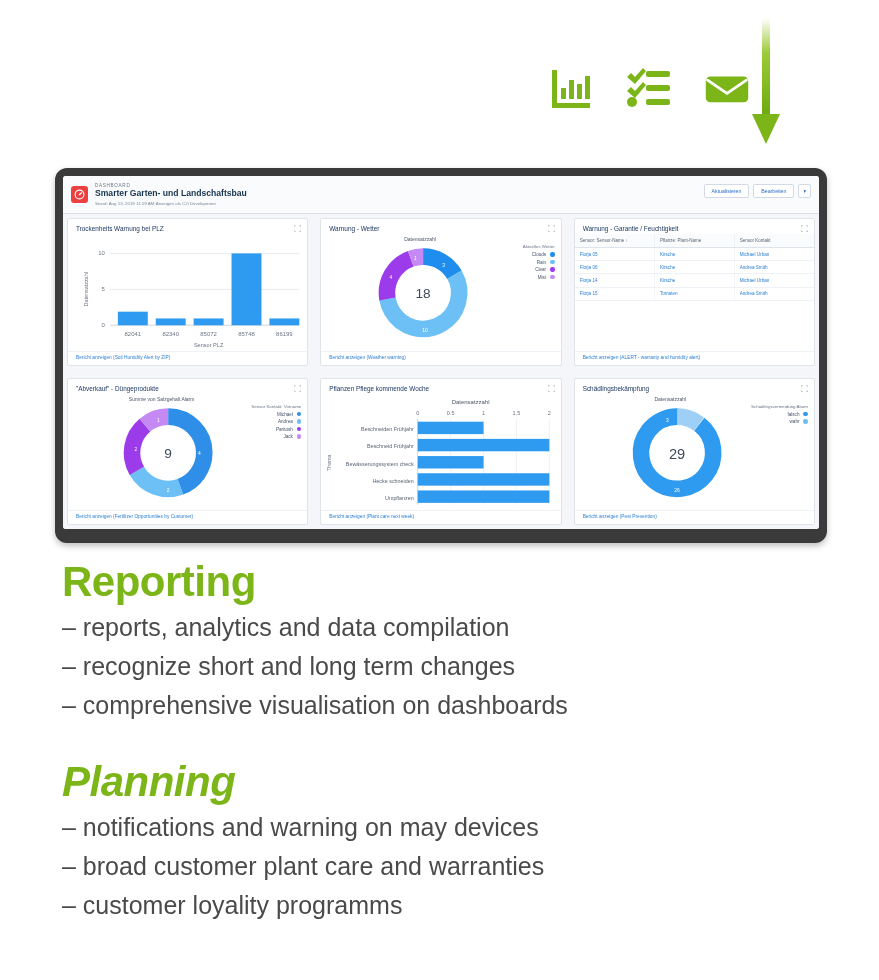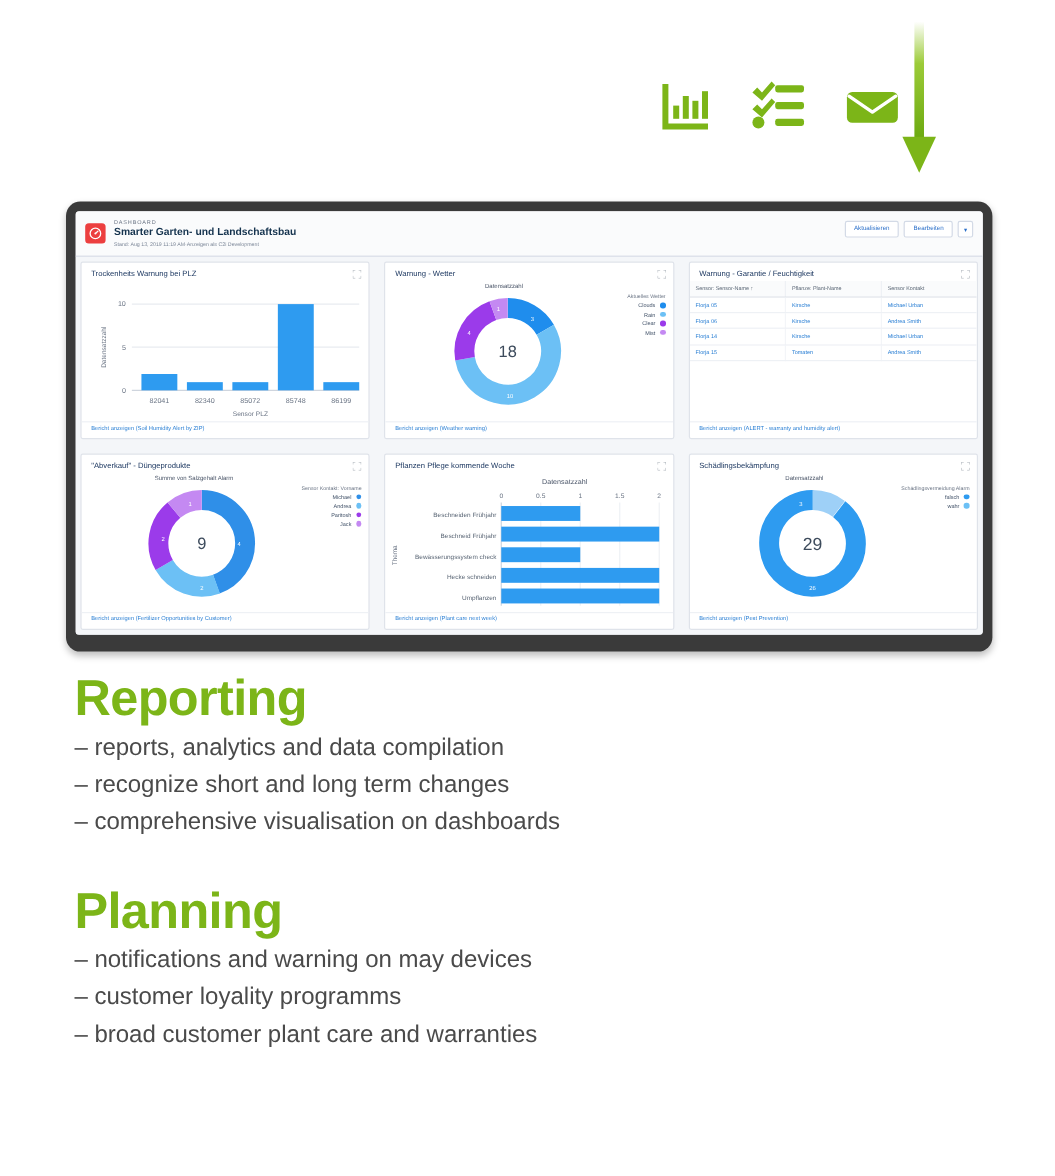--- a/index.html
+++ b/index.html
@@ -83,22 +83,22 @@
     white-space:nowrap;overflow:hidden;
   }
   table.dt tr td:last-child,table.dt tr th:last-child{border-right:none;}
 
   
   .copy{position:absolute;left:62px;top:560px;width:760px;}
   .head{
     font-size:42px;font-weight:bold;color:#7cb518;line-height:1.05;
     letter-spacing:-0.5px;margin:0;
   }
-  .head.second{margin-top:36px;}
-  .line{font-size:20px;color:#4a4a4a;line-height:1.55;white-space:nowrap;}
+  .head.second{margin-top:36px;font-style:italic;}
+  .line{font-size:25px;color:#4a4a4a;line-height:1.55;white-space:nowrap;}
   .copy-block{margin-top:4px;}
 </style>
 </head>
 <body>
 
 <div class="icon-row">
   <span>
     <svg class="gicon" viewBox="0 0 46 46">
       <path d="M4 4 h5 v33 h33 v5 H4 Z" fill="#7cb518"></path>
       <rect x="13" y="22" width="5" height="11" fill="#7cb518"></rect>
@@ -393,16 +393,16 @@
 <div class="copy">
   <h2 class="head">Reporting</h2>
   <div class="copy-block">
     <div class="line">– reports, analytics and data compilation</div>
     <div class="line">– recognize short and long term changes</div>
     <div class="line">– comprehensive visualisation on dashboards</div>
   </div>
   <h2 class="head second">Planning</h2>
   <div class="copy-block">
     <div class="line">– notifications and warning on may devices</div>
+    <div class="line">– broad customer plant care and warranties</div>
     <div class="line">– customer loyality programms</div>
-    <div class="line">– broad customer plant care and warranties</div>
   </div>
 </div>
 
 </body></html>

